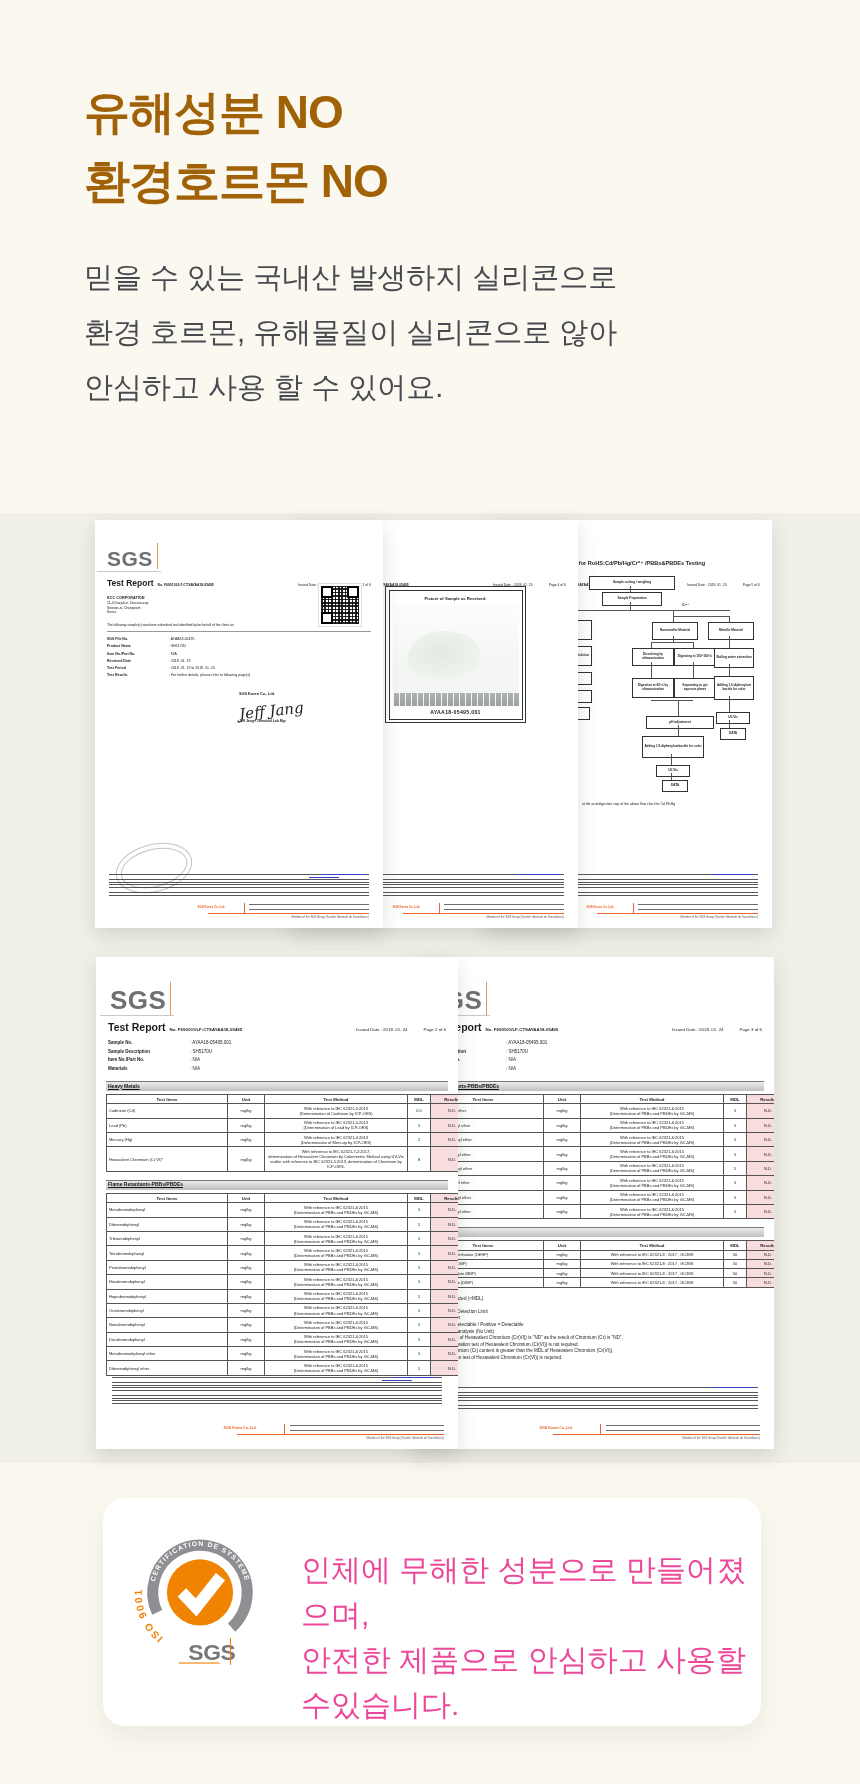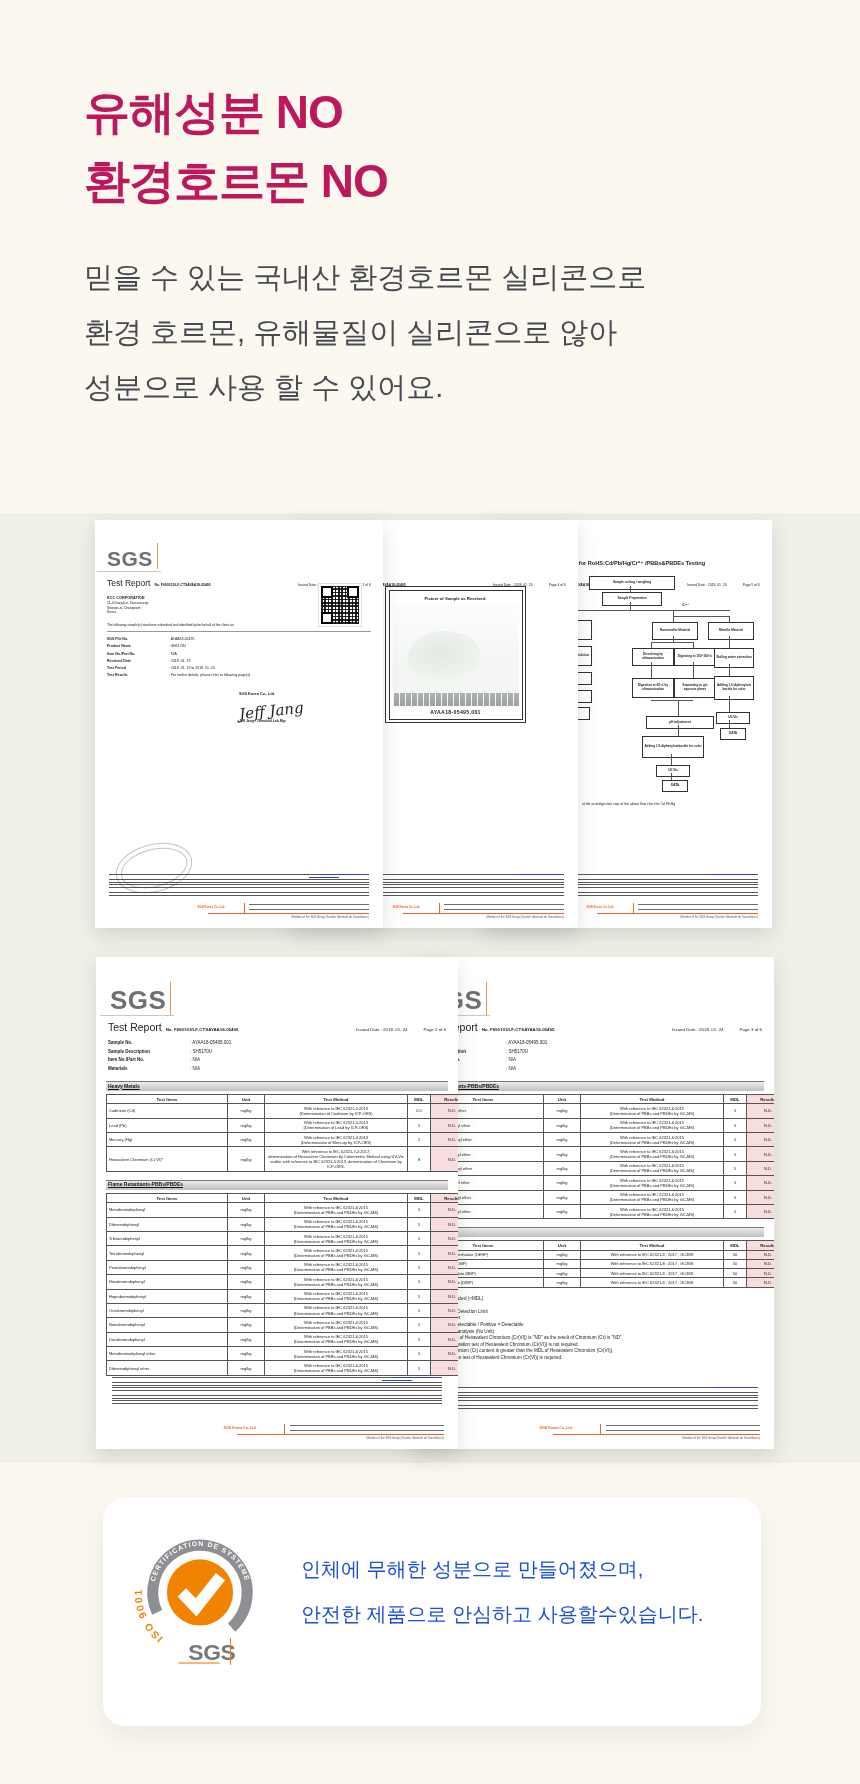--- a/index.html
+++ b/index.html
@@ -2,41 +2,41 @@
 <html><head>
 <meta charset="utf-8">
 <style>
   html,body{margin:0;padding:0;}
   body{width:860px;height:1784px;background:#FAF8EF;overflow:hidden;position:relative;
        font-family:"Liberation Sans","DejaVu Sans",sans-serif;color:#1c1c1c;}
   .band{position:absolute;left:0;top:513px;width:860px;height:950px;background:#F1F0E8;}
 
   
   .intro-block{position:absolute;left:84px;top:78px;width:700px;}
-  .intro-block h1{margin:0;font-size:46px;line-height:69px;font-weight:800;color:#be185d;letter-spacing:-1px;}
+  .intro-block h1{margin:0;font-size:46px;line-height:69px;font-weight:800;color:#a16207;letter-spacing:-1px;}
   .intro-block p{margin:34px 0 0;font-size:29px;line-height:55px;color:#494A50;font-weight:500;}
 
   
   .page{position:absolute;background:#fff;box-shadow:0 7px 18px rgba(70,70,50,.16);overflow:hidden;}
   #p1{left:95px;top:520px;width:288px;height:408px;z-index:3;}
   #p2{left:290px;top:520px;width:288px;height:408px;z-index:2;}
   #p3{left:484px;top:520px;width:288px;height:408px;z-index:1;}
   #p4{left:96px;top:957px;width:362px;height:492px;z-index:2;}
   #p5{left:412px;top:957px;width:362px;height:492px;z-index:1;}
 
   .sgs-logo{display:inline-block;position:relative;font-weight:bold;color:#6F7073;line-height:1;letter-spacing:.5px;}
   .sm .sgs-logo{font-size:21px;margin:28px 0 0 12px;}
   .lg .sgs-logo{font-size:26px;margin:30px 0 0 14px;}
   .sgs-logo::before{content:"";position:absolute;left:-10px;right:-8px;bottom:-3px;height:1px;background:#C9C9C4;}
   .sgs-logo::after{content:"";position:absolute;right:-5px;top:-5px;width:1px;height:125%;background:#E8954D;}
 
   .rpt{display:flex;align-items:baseline;margin:8px 12px 0;}
   .sm .rpt{font-size:3.4px;}
   .lg .rpt{font-size:4.4px;}
-  .rpt-title{font-weight:normal;}
+  .rpt-title{font-weight:bold;}
   .sm .rpt-title{font-size:8.5px;}
   .lg .rpt-title{font-size:10.5px;}
   .rpt-no{font-weight:bold;margin-left:4px;}
   .issued{margin-left:auto;}
   .pg{margin-left:16px;}
 
   
   .client{margin:8px 12px 0;}
   .client-name{font-weight:bold;font-size:3.8px;line-height:5px;}
   .addr{font-size:3.4px;line-height:4.6px;}
@@ -117,36 +117,36 @@
 
   .notes{margin:8px 0 0 14px;}
   .note-line{font-size:4.6px;line-height:6.6px;white-space:pre;color:#1d1d1d;}
 
   
   .cert-card{position:absolute;left:103px;top:1498px;width:658px;height:228px;background:#fff;
              border-radius:22px;box-shadow:0 12px 26px rgba(90,85,60,.08);}
   .badge{position:absolute;left:30px;top:22px;}
   .cert-text{position:absolute;left:198px;top:34px;}
   .cert-text h2{margin:0;font-size:30px;font-weight:800;color:#25262B;}
-  .cert-text p{margin:15px 0 0;font-size:20px;line-height:45px;color:#1d4ed8;}
+  .cert-text p{margin:15px 0 0;font-size:30px;line-height:45px;color:#ec4899;}
 </style>
 </head>
 <body>
 
 <div class="band"></div>
 
 <header class="intro-block">
   <h1>
     <span>유해성분 NO</span><br>
     <span>환경호르몬 NO</span>
   </h1>
   <p>
-    <span>믿을 수 있는 국내산 환경호르몬 실리콘으로</span><br>
+    <span>믿을 수 있는 국내산 발생하지 실리콘으로</span><br>
     <span>환경 호르몬, 유해물질이 실리콘으로 않아</span><br>
-    <span>성분으로 사용 할 수 있어요.</span>
+    <span>안심하고 사용 할 수 있어요.</span>
   </p>
 </header>
 
 <div class="page sm" id="p1">
   <div class="sgs-logo">SGS</div>
   <div class="rpt">
     <span class="rpt-title">Test Report</span>
     <span class="rpt-no">No. F690101/LF-CTSAYAA18-05495</span>
     <span class="issued">Issued Date :  2018. 01. 24</span>
     <span class="pg">Page 1 of 6</span>

